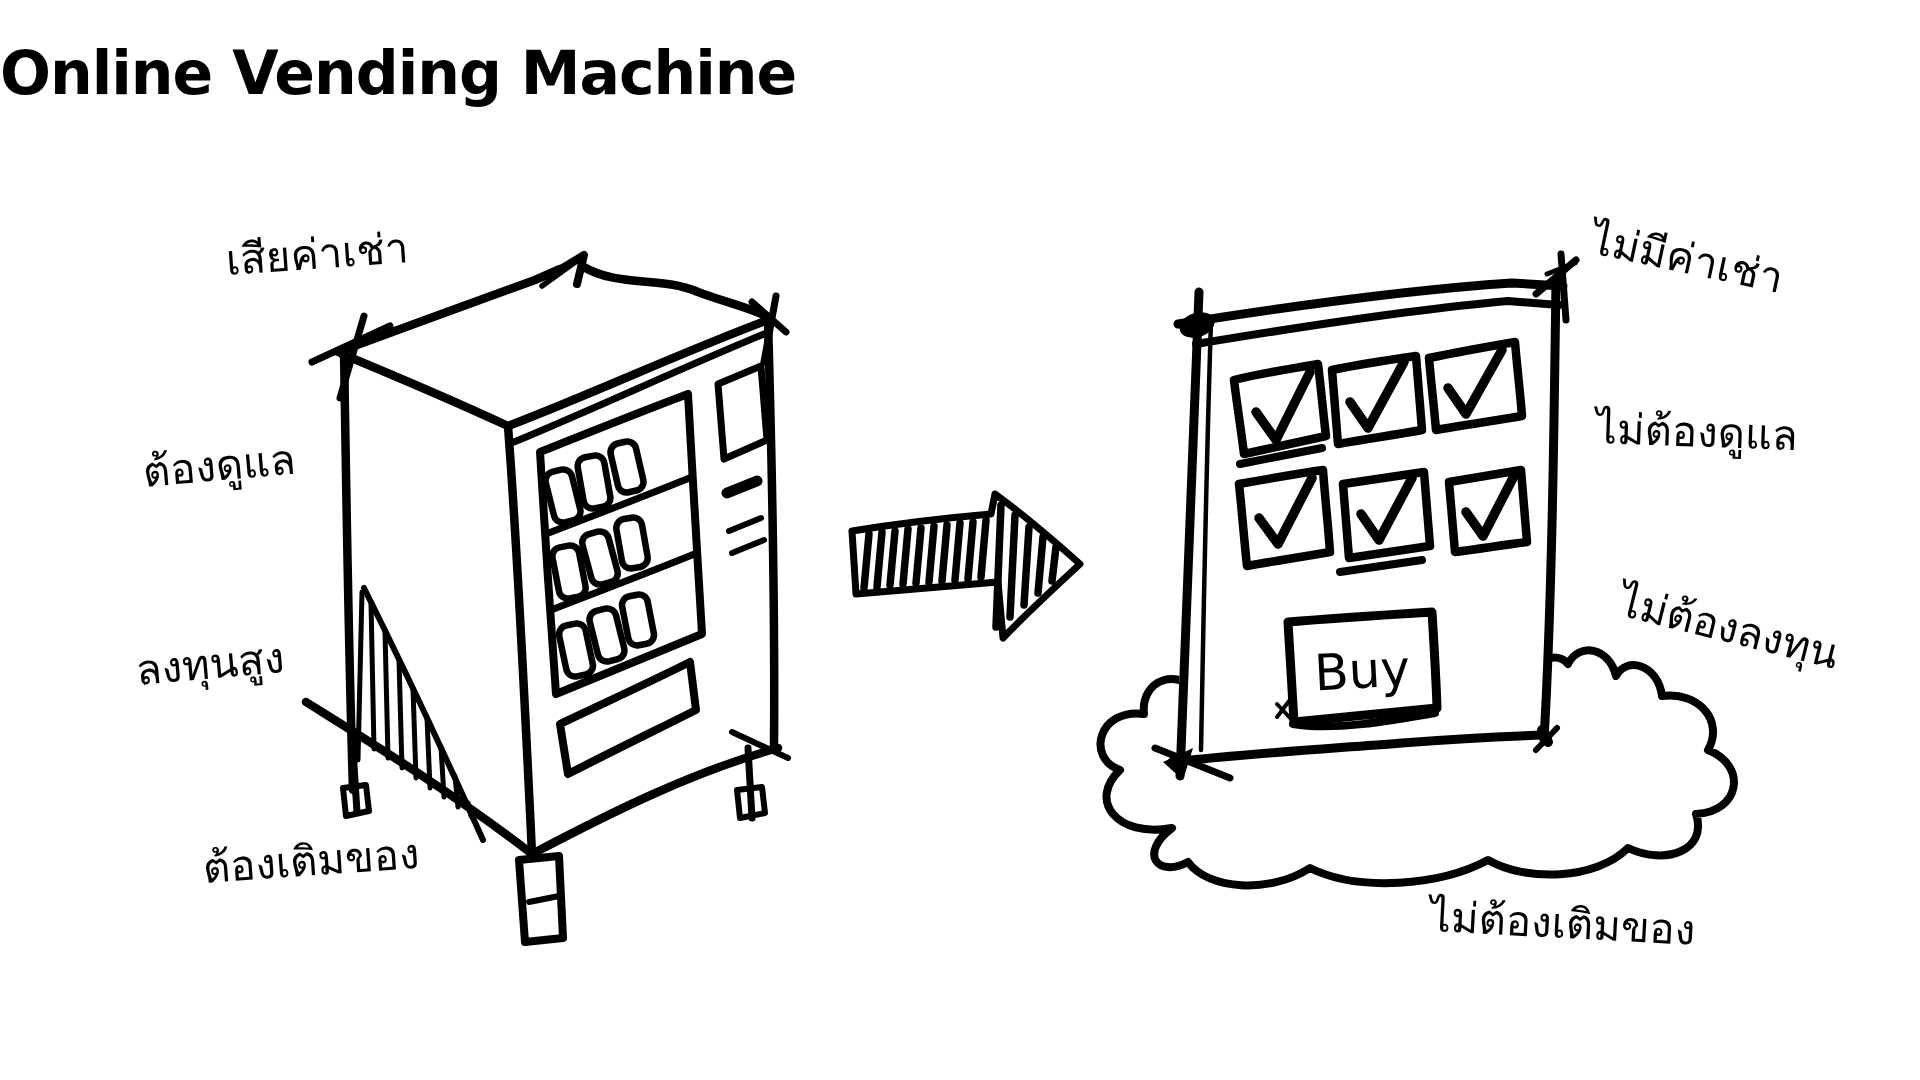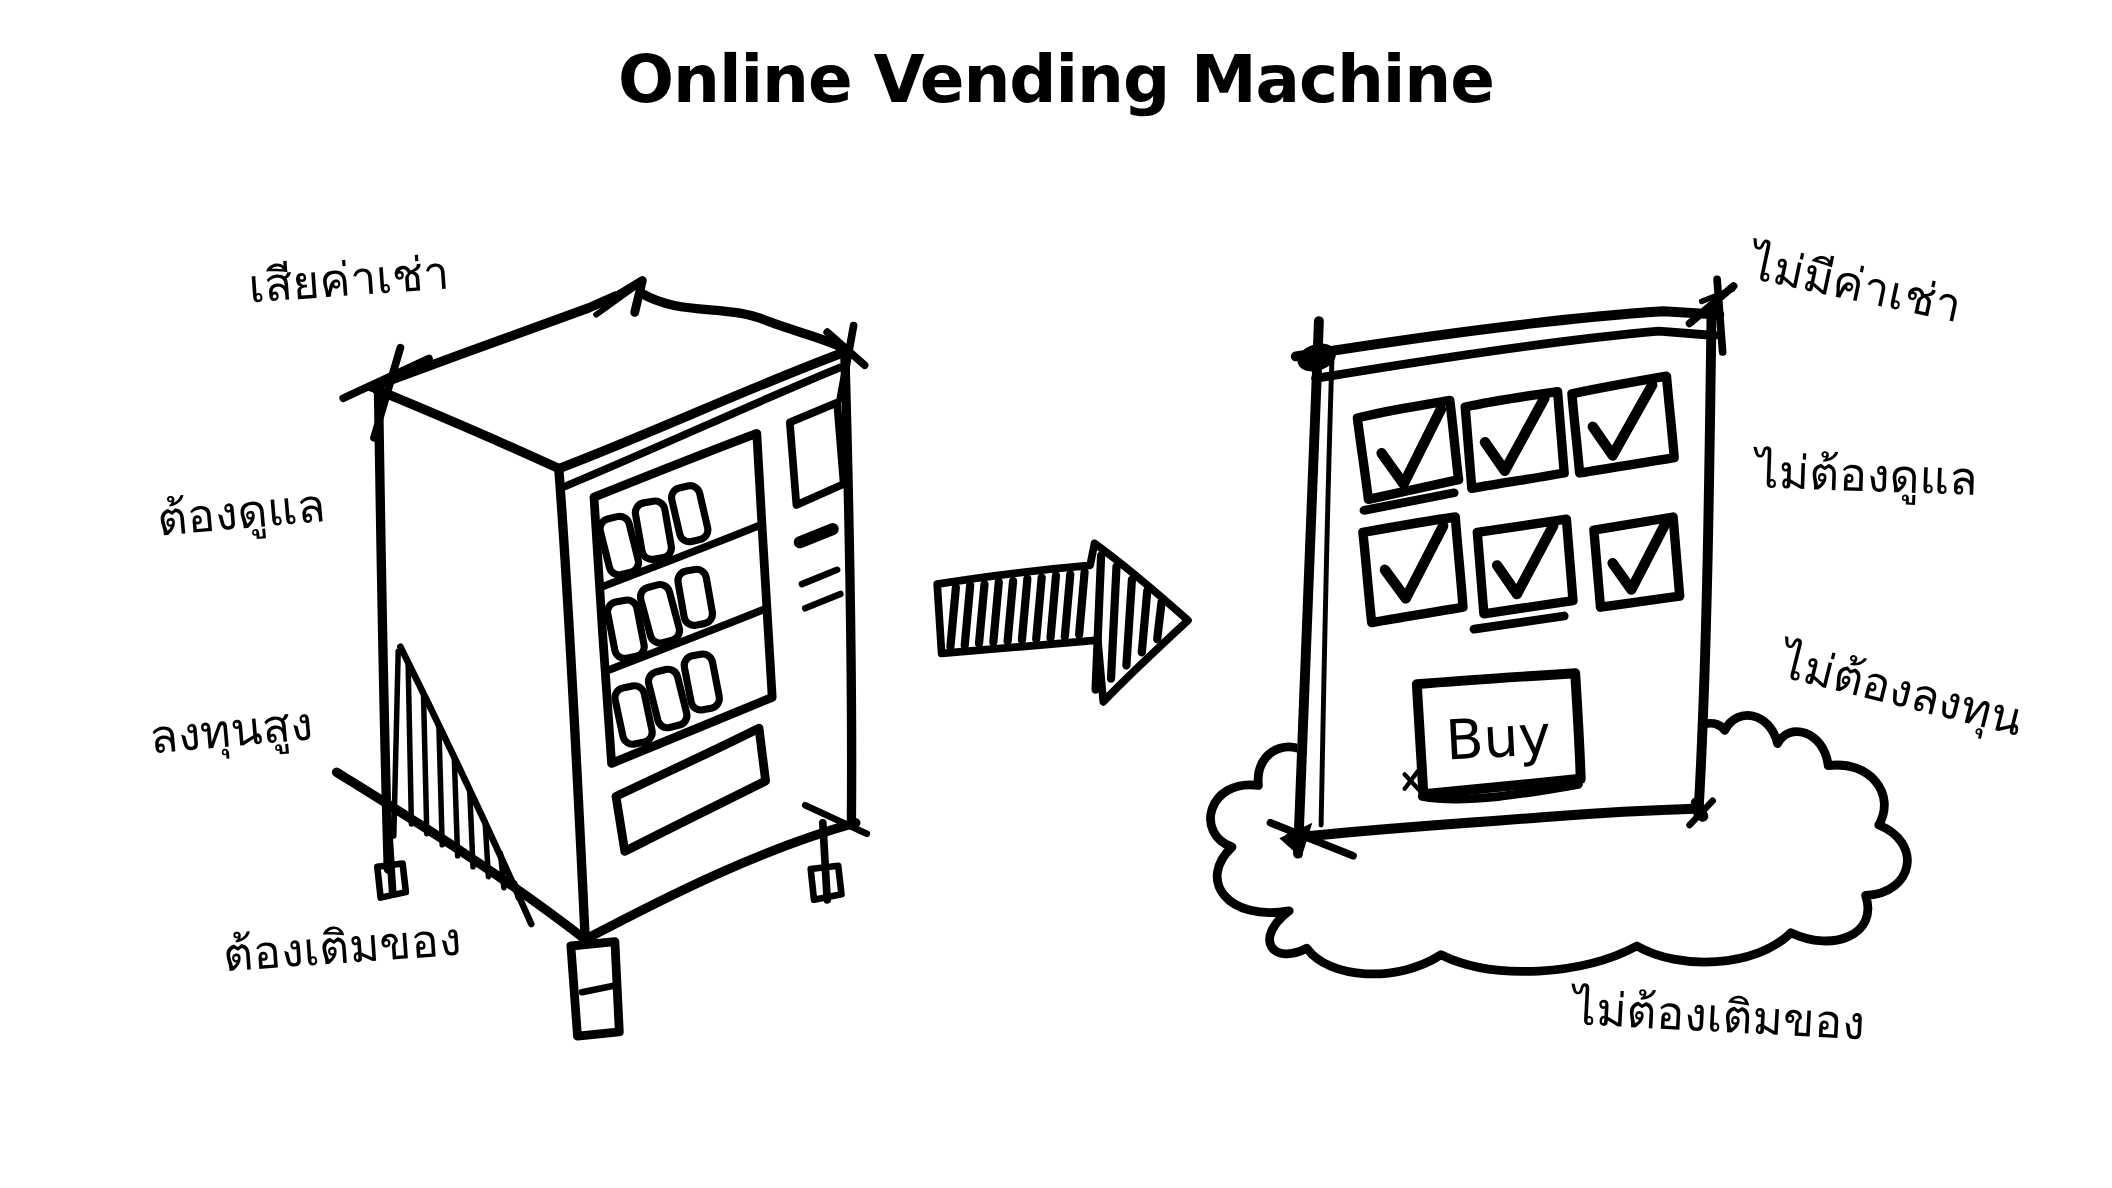--- a/index.html
+++ b/index.html
@@ -14,21 +14,21 @@
     overflow: hidden;
     font-family: "DejaVu Sans", "Liberation Sans", sans-serif;
     color: #000;
   }
   .title {
     position: absolute;
     top: 38px;
     left: 0;
     width: 100%;
     box-sizing: border-box;
-    text-align: center;
+    text-align: left;
     font-size: 60px;
     font-weight: 700;
     letter-spacing: -1px;
     color: #000;
   }
   .thai-label {
     position: absolute;
     font-size: 42px;
     line-height: 1.1;
     color: #000;

